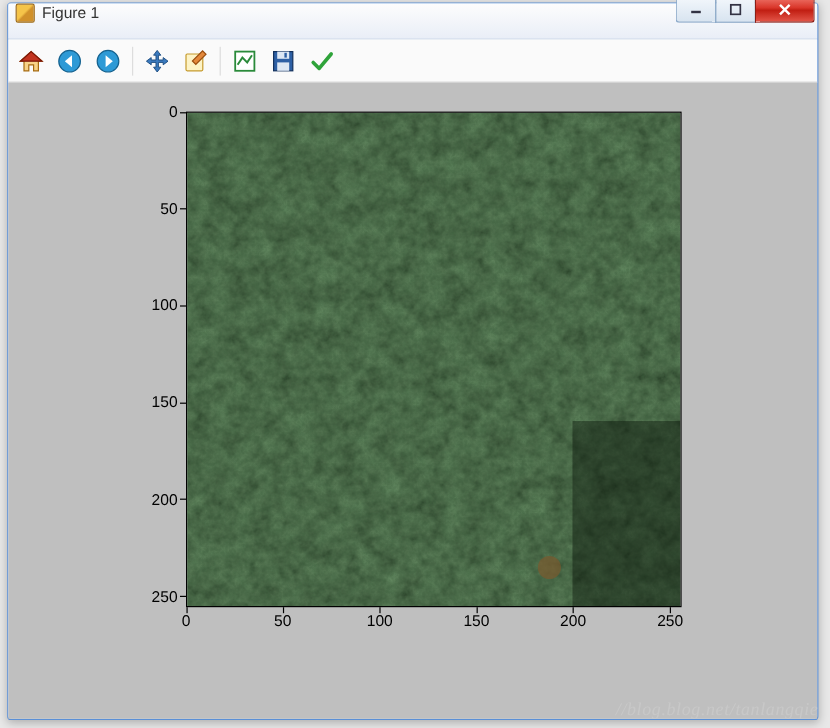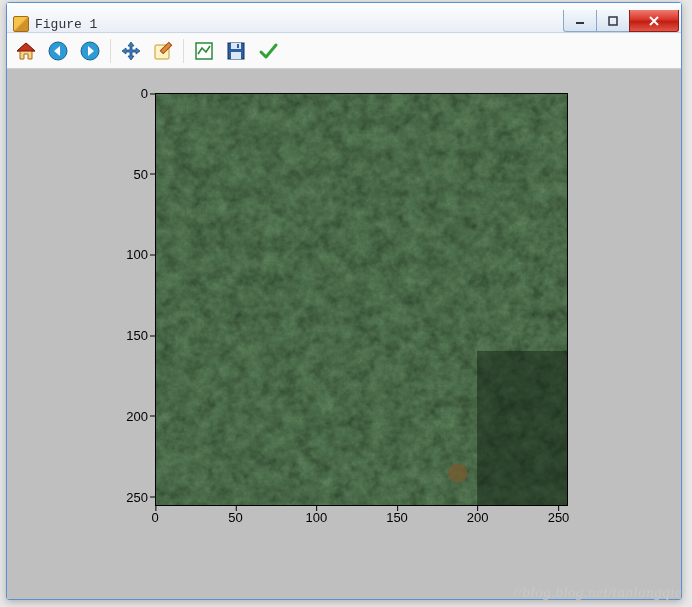--- a/index.html
+++ b/index.html
@@ -23,23 +23,22 @@
     border-radius: 3px;
     box-shadow: 0 2px 8px rgba(0,0,0,0.25);
     display: flex;
     flex-direction: column;
   }
   .titlebar {
     height: 30px;
     background: linear-gradient(#fdfdfd,#e9eef7);
     border-bottom: 1px solid #c9d6e8;
     display: flex;
-    align-items: flex-end;
+    align-items: flex-start;
     padding: 0 2px 0 6px;
-    font-family: Liberation Mono, monospace;
   }
   .app-icon {
     width: 16px; height:16px;
     margin-right: 6px;
     background: linear-gradient(135deg,#f5c449 0%,#f5c449 45%,#d1912a 55%,#d1912a 100%);
     border:1px solid #9e6b16;
     border-radius:2px;
   }
   .title-text { color:#333; font-size:13px; }
   .titlebar-spacer { flex:1; }

